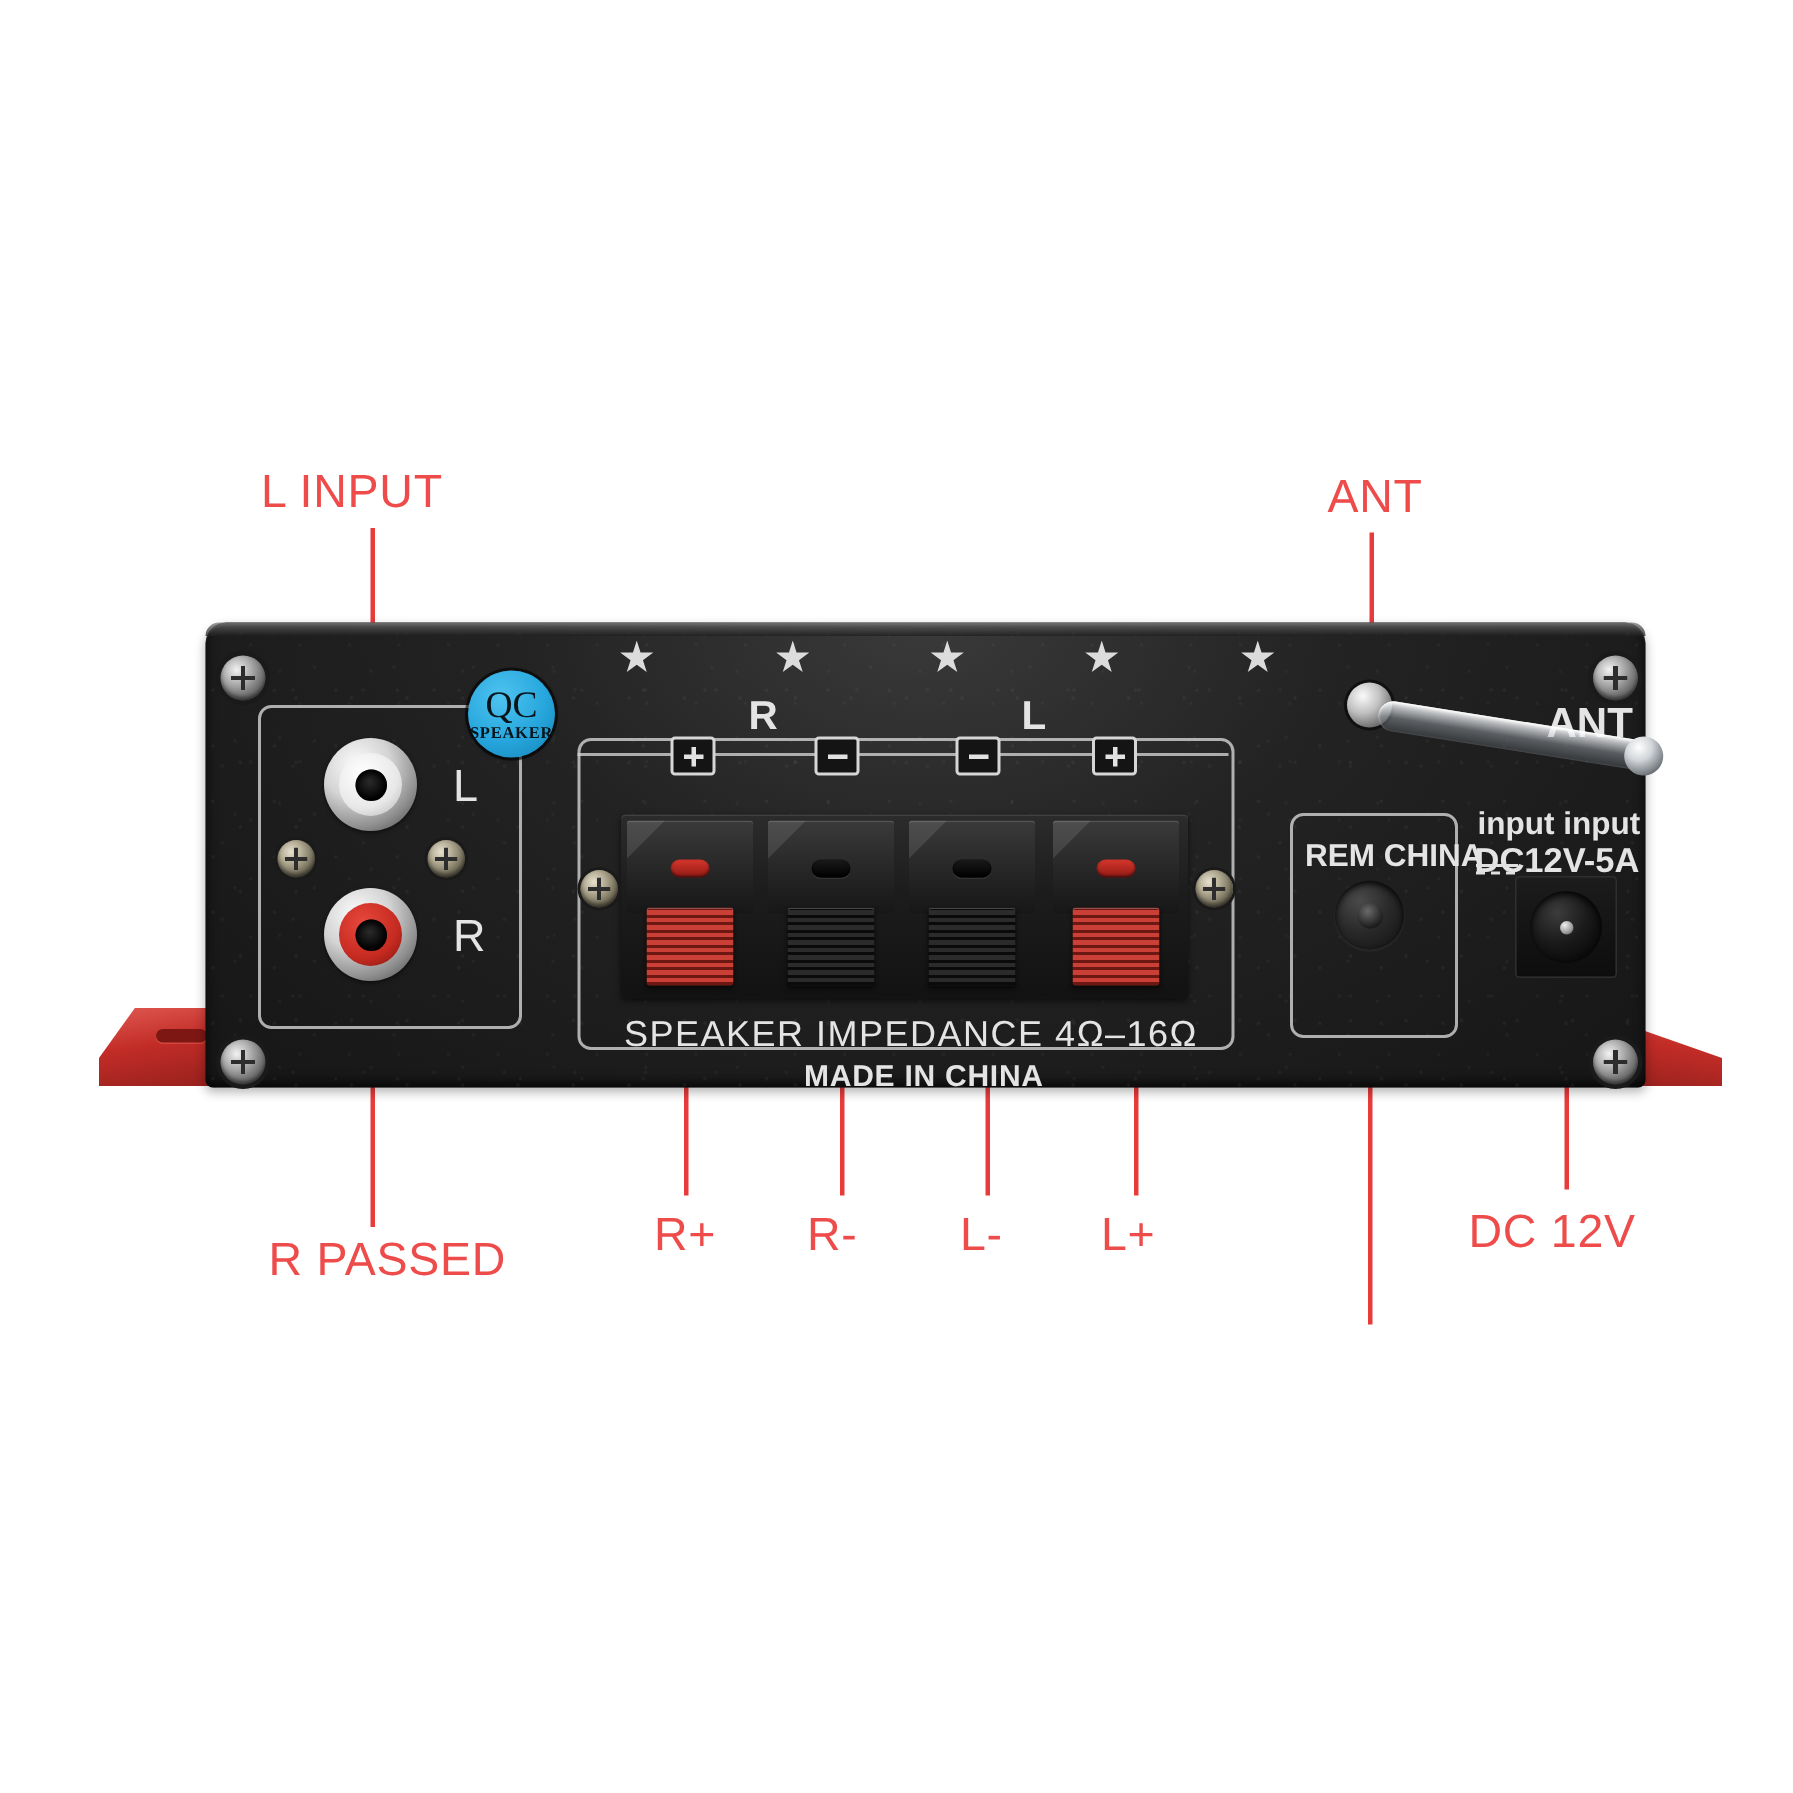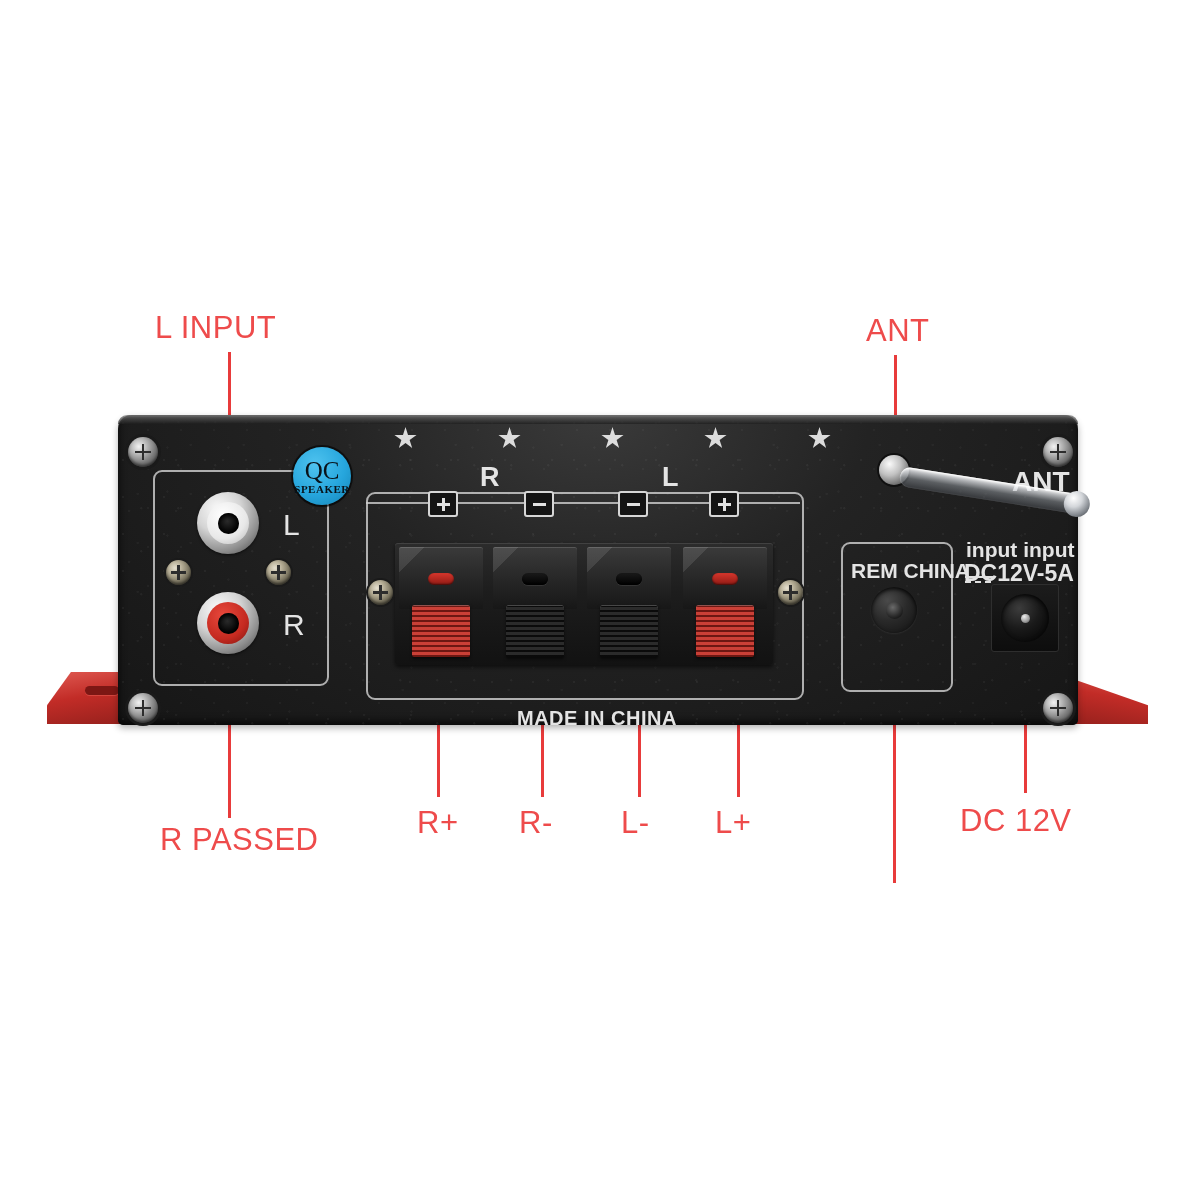--- a/index.html
+++ b/index.html
@@ -3,21 +3,21 @@
 <meta charset="utf-8">
 <style>
   html,body{margin:0;padding:0;}
   body{
     width:1195px;height:1195px;
     background:#ffffff;
     font-family:"Liberation Sans", sans-serif;
     overflow:hidden;
     position:relative;
   }
-  .stage{position:absolute;inset:0;}
+  .stage{position:absolute;inset:0;margin-left:19px;}
 
   
   .ann{
     position:absolute;
     color:#ee4b4b;
     font-size:31px;
     font-weight:400;
     letter-spacing:.5px;
     white-space:nowrap;
     font-family:"Liberation Sans", sans-serif;
@@ -349,20 +349,21 @@
       <div class="spk-cap">
           <div class="dot red"></div>
         </div>
       <div class="spk-lever"></div>
     </div>
   </div>
 
   <div class="screw sm brass" style="left:368px;top:580px;"></div>
   <div class="screw sm brass" style="left:778px;top:580px;"></div>
 
+  <div class="silk" style="left:397px;top:676px;font-size:24px;letter-spacing:1px;">SPEAKER  IMPEDANCE   4Ω–16Ω</div>
   <div class="silk" style="left:517px;top:707px;font-size:20px;font-weight:bold;letter-spacing:.5px;">MADE IN CHINA</div>
 
   <div class="silk" style="left:1012px;top:466px;font-size:28px;font-weight:bold;">ANT</div>
   <div class="ant-base"></div>
   <div class="ant-rod">
     <div class="ant-tip"></div>
   </div>
 
   <div class="silk-box" style="left:841px;top:542px;width:108px;height:146px;"></div>
   <div class="silk" style="left:851px;top:559px;font-size:21px;font-weight:bold;">REM CHINA</div>

